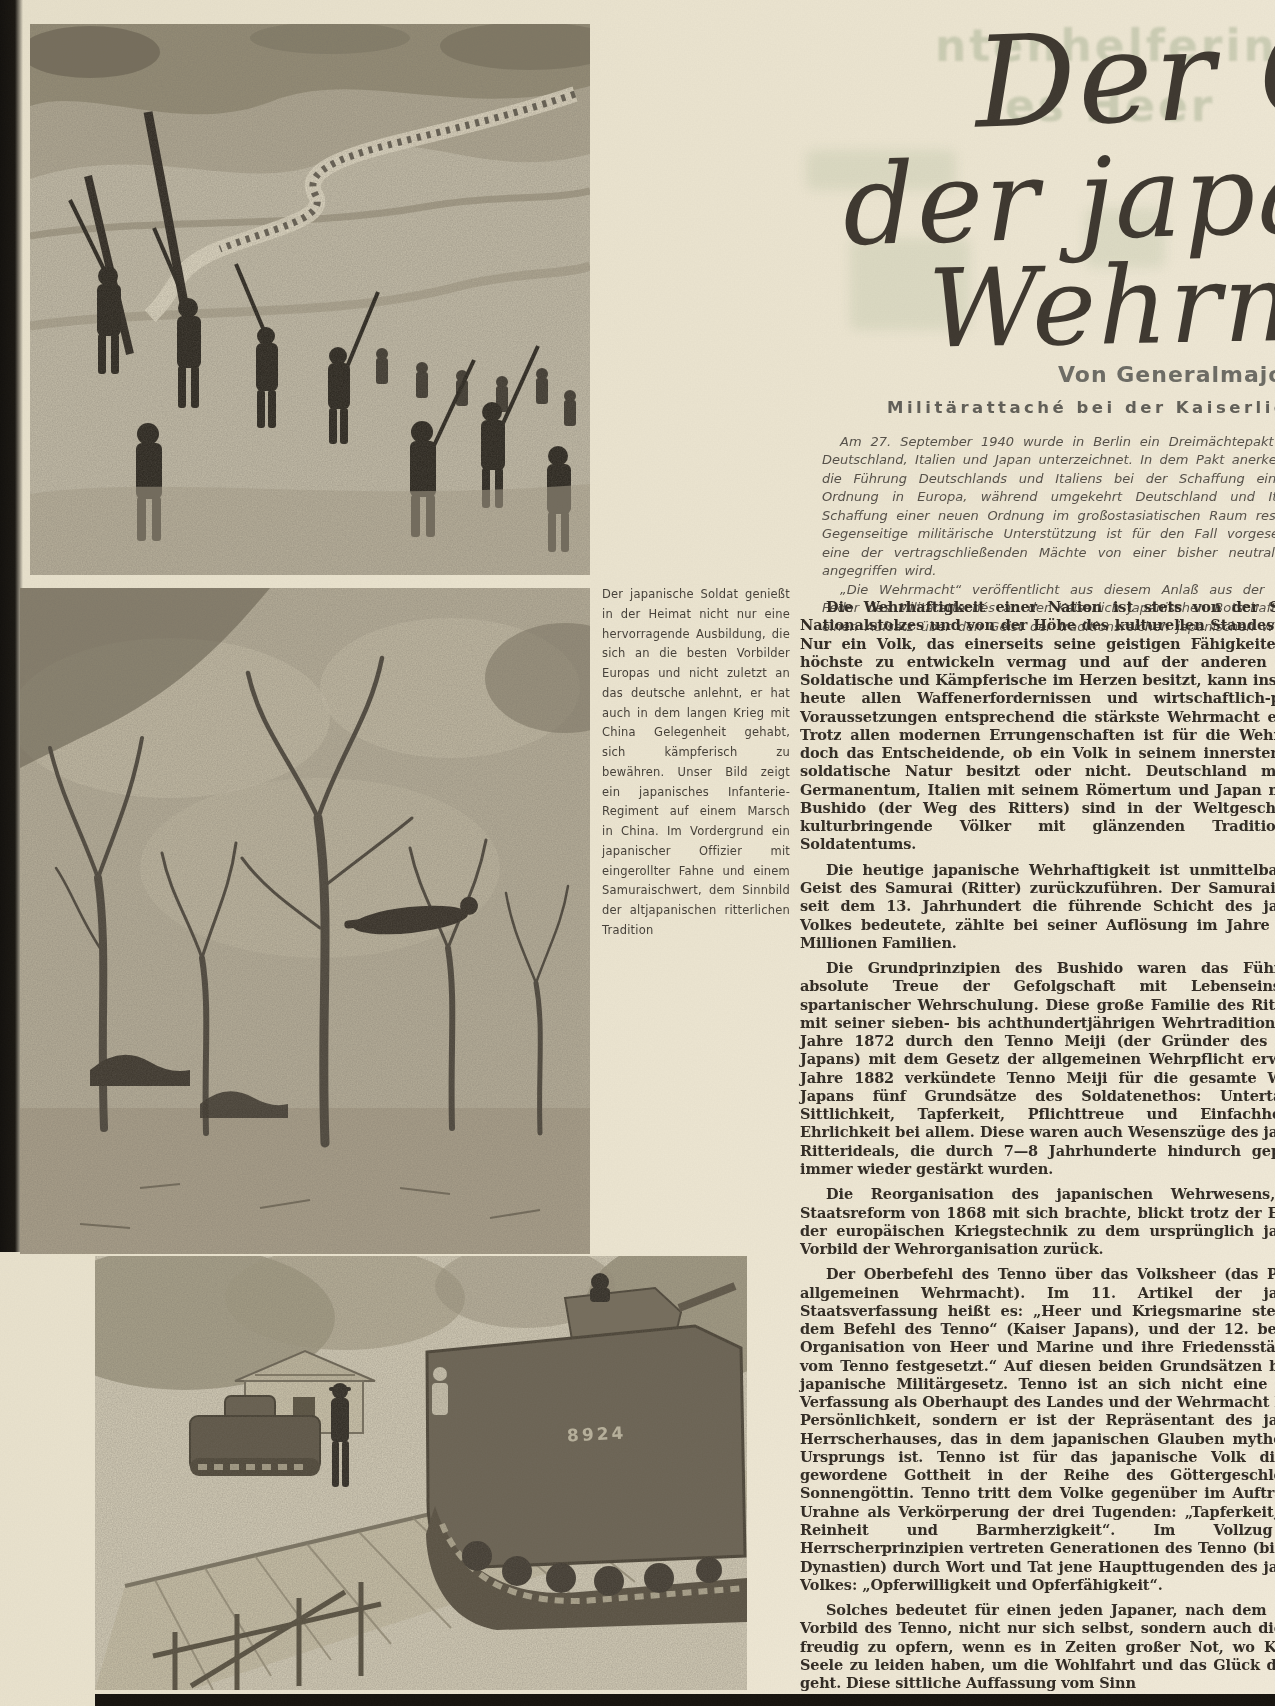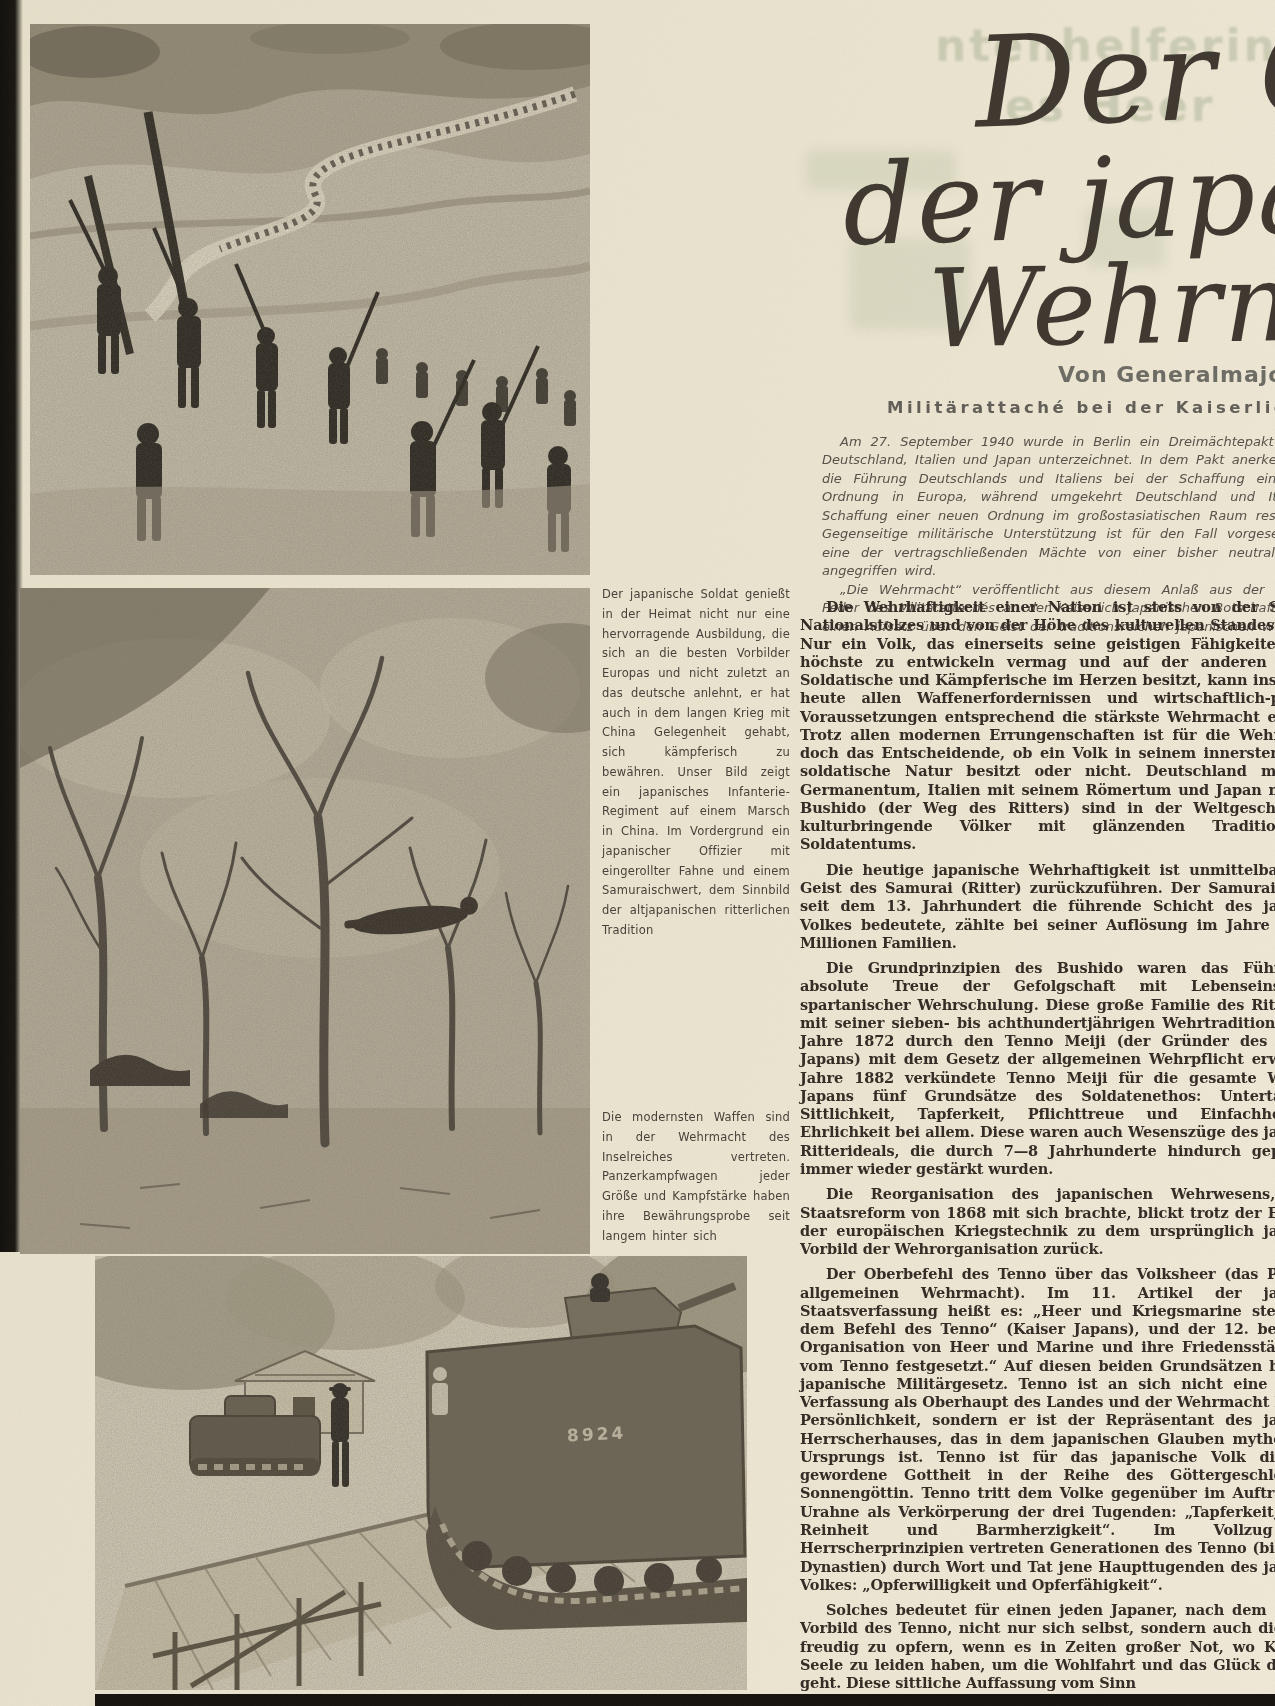--- a/index.html
+++ b/index.html
@@ -295,21 +295,20 @@
         <rect x="-9" y="7" width="18" height="44" rx="5"></rect>
         <rect x="-8" y="50" width="7" height="46" rx="3"></rect>
           <rect x="2" y="50" width="7" height="46" rx="3"></rect>
       </g>
       <rect width="652" height="434" filter="url(#g3)"></rect>
     </svg>
     <span class="tank-number">8924</span>
   </div>
 
   <div class="caption caption1">Der japanische Soldat genießt in der Heimat nicht nur eine hervorragende Ausbildung, die sich an die besten Vorbilder Europas und nicht zuletzt an das deutsche anlehnt, er hat auch in dem langen Krieg mit China Gelegenheit gehabt, sich kämpferisch zu bewähren. Unser Bild zeigt ein japanisches Infanterie-Regiment auf einem Marsch in China. Im Vordergrund ein japanischer Offizier mit eingerollter Fahne und einem Samuraischwert, dem Sinnbild der altjapanischen ritterlichen Tradition</div>
-  <div class="caption caption3">Die modernsten Waffen sind in der Wehrmacht des Inselreiches vertreten. Panzerkampfwagen jeder Größe und Kampfstärke haben ihre Bewährungsprobe seit langem hinter sich</div>
 
   <div class="title-line tl1">Der G</div>
   <div class="title-line tl2">der japan</div>
   <div class="title-line tl3">Wehrm</div>
 
   <div class="byline">Von Generalmajor</div>
   <div class="byline-sub">Militärattaché bei der Kaiserlich</div>
 
   <div class="intro">
     <p>Am 27. September 1940 wurde in Berlin ein Dreimächtepakt zwischen Deutschland, Italien und Japan unterzeichnet. In dem Pakt anerkennt Japan die Führung Deutschlands und Italiens bei der Schaffung einer neuen Ordnung in Europa, während umgekehrt Deutschland und Italien die Schaffung einer neuen Ordnung im großostasiatischen Raum respektieren. Gegenseitige militärische Unterstützung ist für den Fall vorgesehen, daß eine der vertragschließenden Mächte von einer bisher neutralen Macht angegriffen wird.</p>

